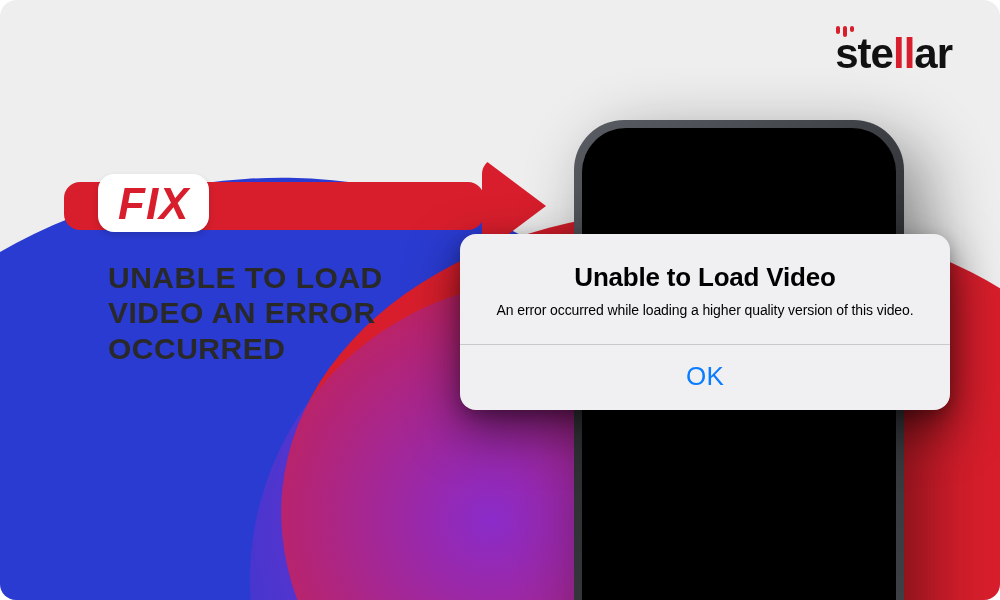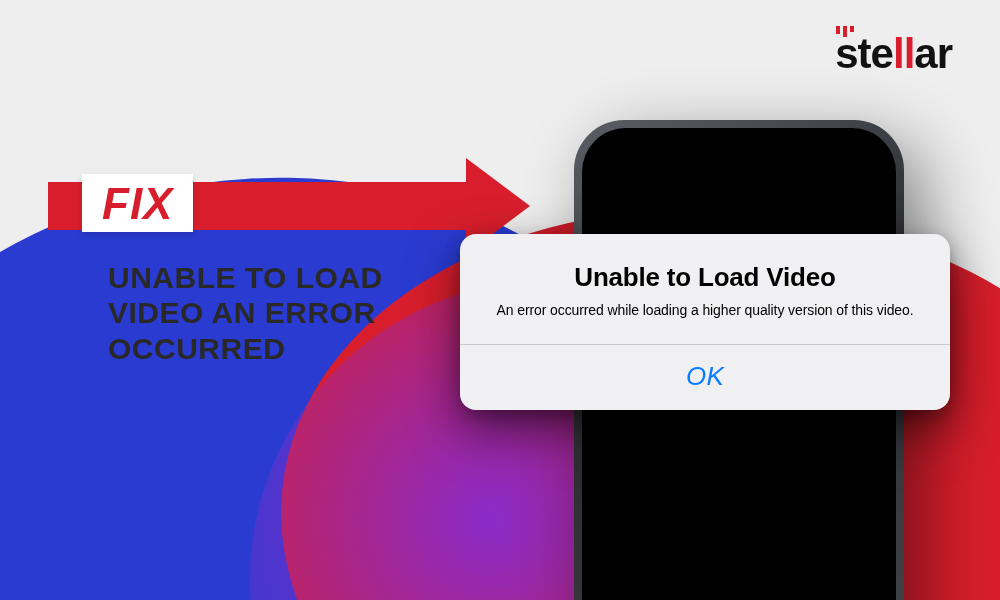--- a/index.html
+++ b/index.html
@@ -1,15 +1,15 @@
 <!DOCTYPE html>
 <html><head>
 <meta charset="utf-8">
 <style>
-  * { margin: 0; padding: 0; box-sizing: border-box; }
+  * { margin: 0; padding: 0; box-sizing: border-box; border-radius: 16px; }
   html, body { width: 1000px; height: 600px; overflow: hidden; font-family: -apple-system, BlinkMacSystemFont, "Segoe UI", Arial, sans-serif; }
   
   .canvas {
     position: relative;
     width: 1000px;
     height: 600px;
     background: #eeeeee;
   }
   
   
@@ -70,21 +70,21 @@
     height: 8px;
     background: #d81e2c;
     display: block;
   }
   .logo .dots span:nth-child(2){height:11px}
   .logo .dots span:nth-child(3){height:6px}
   
   
   .fix-arrow {
     position: absolute;
-    left: 48px;
+    left: 64px;
     top: 160px;
     width: 500px;
     height: 80px;
   }
   .arrow-shaft {
     position: absolute;
     left: 0;
     top: 22px;
     width: 420px;
     height: 48px;
@@ -211,21 +211,20 @@
     background: #c9c9cc;
   }
   .alert-btn {
     text-align: center;
     padding: 16px 0 18px;
     font-size: 26px;
     color: #0a7cff;
     font-weight: 400;
     cursor: pointer;
     letter-spacing: 0.3px;
-    font-style: italic;
   }
 </style>
 </head>
 <body>
 
 <div class="canvas">
 
   <div class="bg-blue"></div>
   <div class="bg-red"></div>
   <div class="bg-blend"></div>

